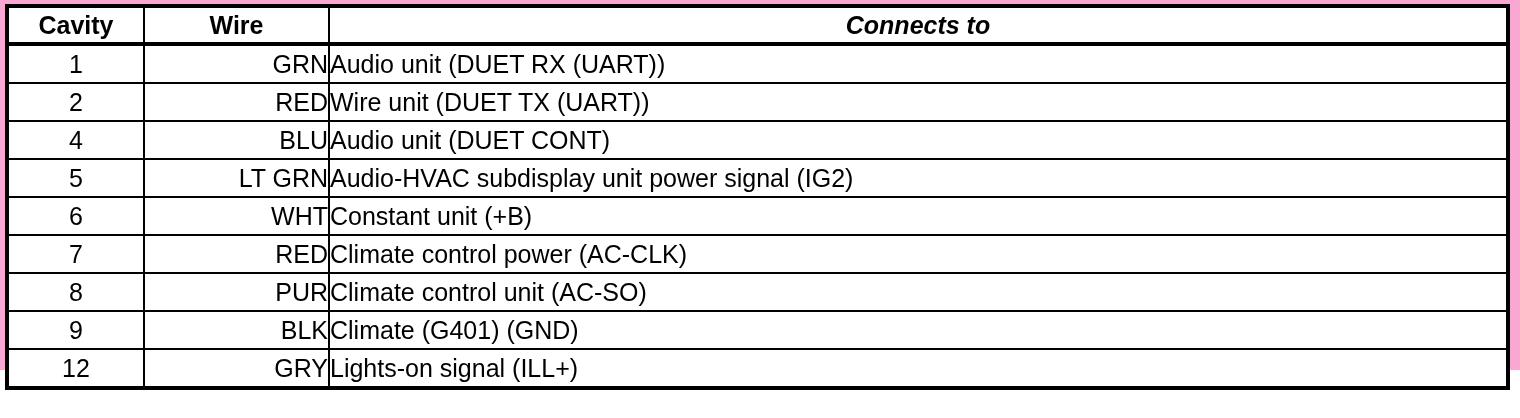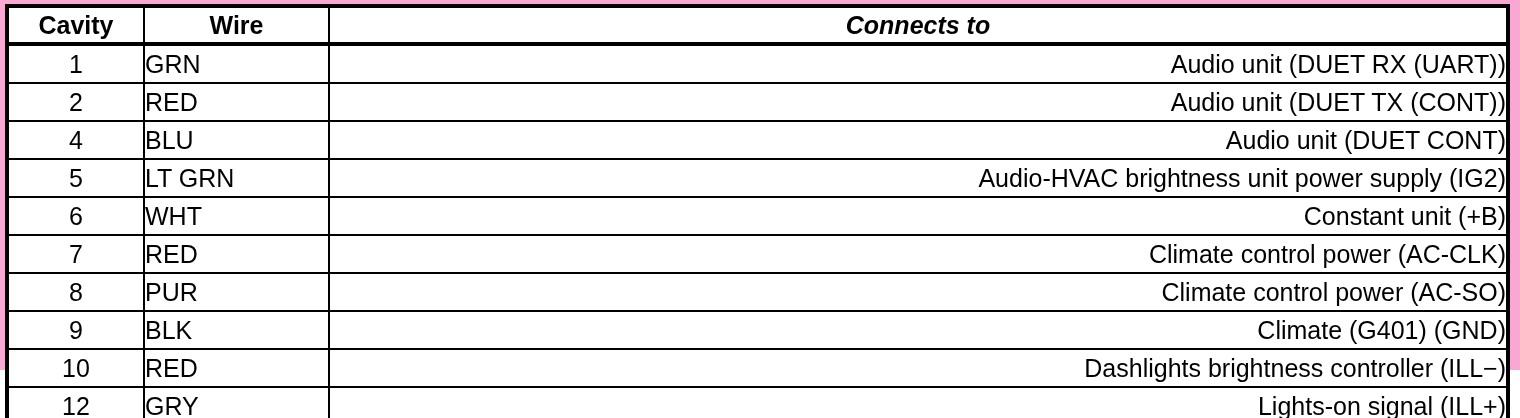--- a/index.html
+++ b/index.html
@@ -61,22 +61,22 @@
     height: 34px;
     line-height: 34px;
     border-bottom-width: 4px;
   }
 
   .wire-table tbody tr:last-child td {
     border-bottom-width: 3px;
   }
 
   .cell-cavity { text-align: center; }
-  .cell-wire   { text-align: left; }
-  .cell-conn   { text-align: right; padding-left: 6px; }
+  .cell-wire   { text-align: right; }
+  .cell-conn   { text-align: left; padding-left: 6px; }
 
   .hdr-conn { text-align: center; font-style: italic; }
 </style>
 </head>
 <body>
 
 <div class="sheet">
 
   <table class="wire-table">
     <colgroup>
@@ -93,56 +93,51 @@
     </thead>
     <tbody>
       <tr>
         <td class="cell-cavity">1</td>
         <td class="cell-wire">GRN</td>
         <td class="cell-conn">Audio unit (DUET RX (UART))</td>
       </tr>
       <tr>
         <td class="cell-cavity">2</td>
         <td class="cell-wire">RED</td>
-        <td class="cell-conn">Audio unit (DUET TX (CONT))</td>
+        <td class="cell-conn">Wire unit (DUET TX (UART))</td>
       </tr>
       <tr>
         <td class="cell-cavity">4</td>
         <td class="cell-wire">BLU</td>
         <td class="cell-conn">Audio unit (DUET CONT)</td>
       </tr>
       <tr>
         <td class="cell-cavity">5</td>
         <td class="cell-wire">LT GRN</td>
-        <td class="cell-conn">Audio-HVAC brightness unit power supply (IG2)</td>
+        <td class="cell-conn">Audio-HVAC subdisplay unit power signal (IG2)</td>
       </tr>
       <tr>
         <td class="cell-cavity">6</td>
         <td class="cell-wire">WHT</td>
         <td class="cell-conn">Constant unit (+B)</td>
       </tr>
       <tr>
         <td class="cell-cavity">7</td>
         <td class="cell-wire">RED</td>
         <td class="cell-conn">Climate control power (AC-CLK)</td>
       </tr>
       <tr>
         <td class="cell-cavity">8</td>
         <td class="cell-wire">PUR</td>
-        <td class="cell-conn">Climate control power (AC-SO)</td>
+        <td class="cell-conn">Climate control unit (AC-SO)</td>
       </tr>
       <tr>
         <td class="cell-cavity">9</td>
         <td class="cell-wire">BLK</td>
         <td class="cell-conn">Climate (G401) (GND)</td>
-      </tr>
-      <tr>
-        <td class="cell-cavity">10</td>
-        <td class="cell-wire">RED</td>
-        <td class="cell-conn">Dashlights brightness controller (ILL−)</td>
       </tr>
       <tr>
         <td class="cell-cavity">12</td>
         <td class="cell-wire">GRY</td>
         <td class="cell-conn">Lights-on signal (ILL+)</td>
       </tr>
     </tbody>
   </table>
 
 </div>

